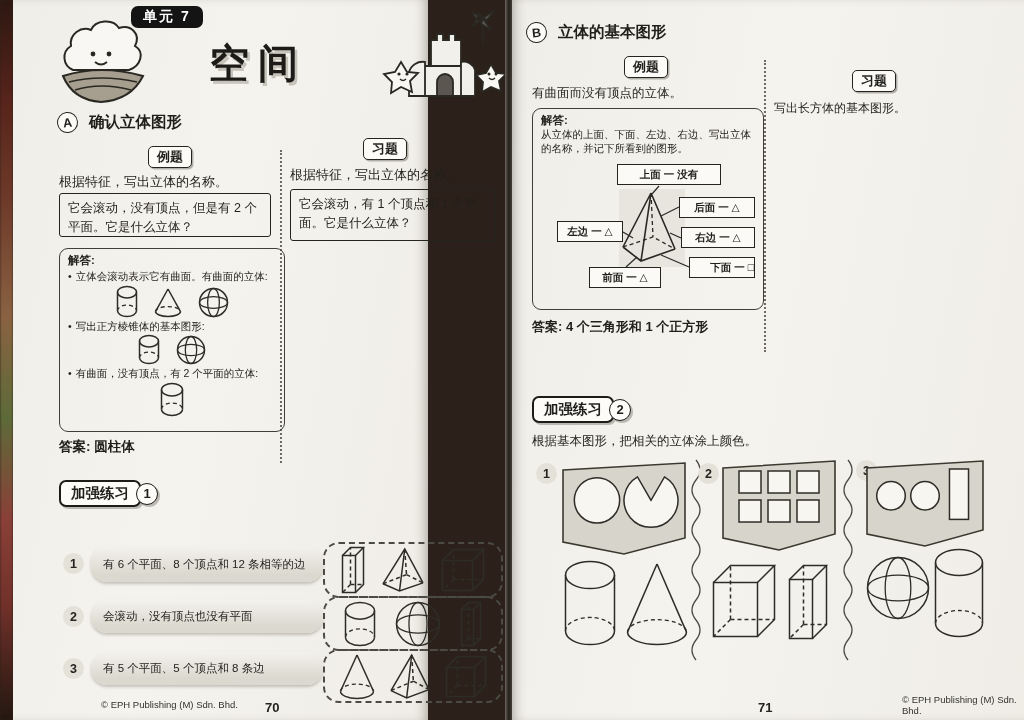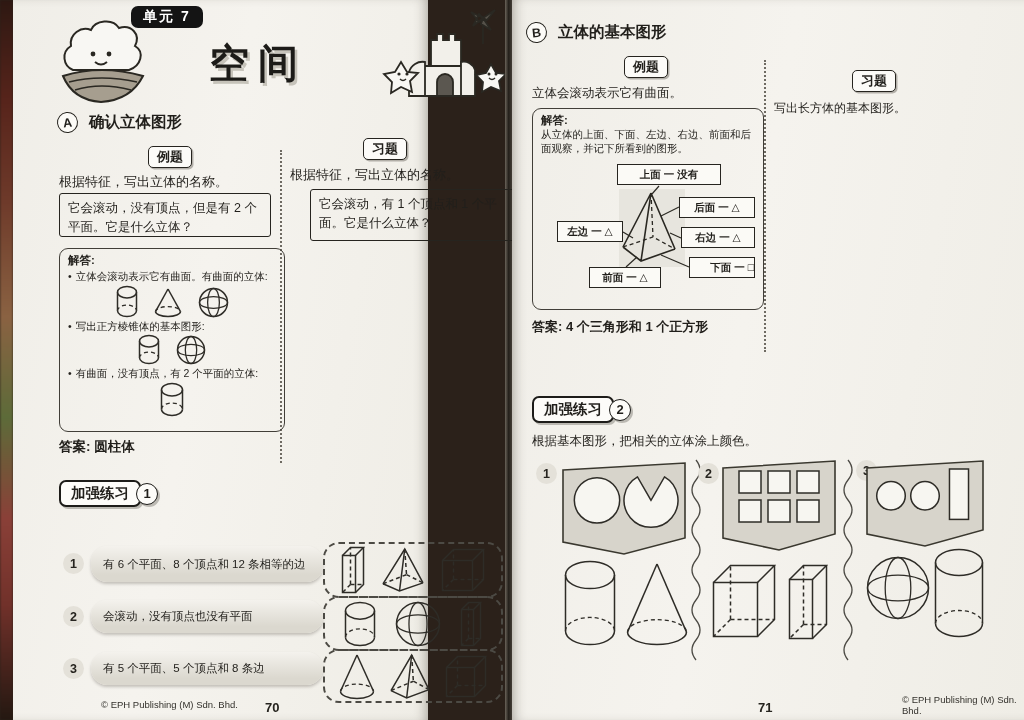--- a/index.html
+++ b/index.html
@@ -173,21 +173,21 @@
               <path d="M1.5,27.259999999999998 A10.5,6.24 0 0 0 22.5,27.259999999999998" fill="none" stroke="#2e2c27" stroke-width="1.5"></path>
             </svg></span>
       </div>
     </div>
     <div class="ansline" style="left:46px; top:438px;">
       <span>答案:</span> <span>圆柱体</span>
     </div>
 
     <div class="mini-badge" style="left:350px; top:138px;">习题</div>
     <div class="txt" style="left:277px; top:166px; width:210px;">根据特征，写出立体的名称。</div>
-    <div class="qbox" style="left:277px; top:189px; width:206px; height:52px;margin-left:20px;">它会滚动，有 1 个顶点和 1 个平面。它是什么立体？</div>
+    <div class="qbox" style="left:277px; top:189px; width:206px; height:52px;">它会滚动，有 1 个顶点和 1 个平面。它是什么立体？</div>
 
     <div class="prac" style="left:46px; top:480px;">
       <span class="prac-box">加强练习</span>
       <span class="prac-num">1</span>
     </div>
 
     <div class="numc" style="left:50px; top:553px;">1</div>
     <div class="pill" style="left:78px; top:546px; width:232px; height:36px;">有 6 个平面、8 个顶点和 12 条相等的边</div>
     <div class="dashbox" style="left:310px; top:542px; width:180px; height:56px;">
       <span class="shape"><svg width="24" height="48" viewBox="0 0 24 48">
@@ -275,25 +275,25 @@
   <div class="page page-right">
 
     <div class="sec-line" style="left:14px; top:20px;">
       <span class="sec-letter">B</span>
       <span class="sec-head">立体的基本图形</span>
     </div>
 
     <div class="vdiv" style="left:252px; top:60px; height:292px;"></div>
 
     <div class="mini-badge" style="left:112px; top:56px;">例题</div>
-    <div class="txt" style="left:20px; top:84px; width:228px; font-size:12.5px;">立体会滚动表示它有曲面。</div>
+    <div class="txt" style="left:20px; top:84px; width:228px; font-size:12.5px;">有曲面而没有顶点的立体。</div>
 
     <div class="solbox" style="left:20px; top:108px; width:232px; height:202px;">
       <div class="sol-title">解答:</div>
-      <div style="font-size:10.5px;">从立体的上面、下面、左边、右边、前面和后面观察，并记下所看到的图形。</div>
+      <div style="font-size:10.5px;">从立体的上面、下面、左边、右边、写出立体的名称，并记下所看到的图形。</div>
       <div class="diagram">
         <svg width="232" height="146" viewBox="0 0 232 146" style="position:absolute;left:0;top:0;">
           <rect x="86" y="28" width="66" height="78" fill="#e7e5de"></rect>
           <g stroke="#2a2822" stroke-width="1.6" fill="none">
             <path d="M118,32 L90,86 M118,32 L142,88 M118,32 L108,100 M90,86 L108,100 L142,88"></path>
           </g>
           <g stroke="#2a2822" stroke-width="1.3" fill="none" stroke-dasharray="4 3">
             <path d="M90,86 L120,76 L142,88 M118,32 L120,76"></path>
           </g>
           <g stroke="#2a2822" stroke-width="1.2">

